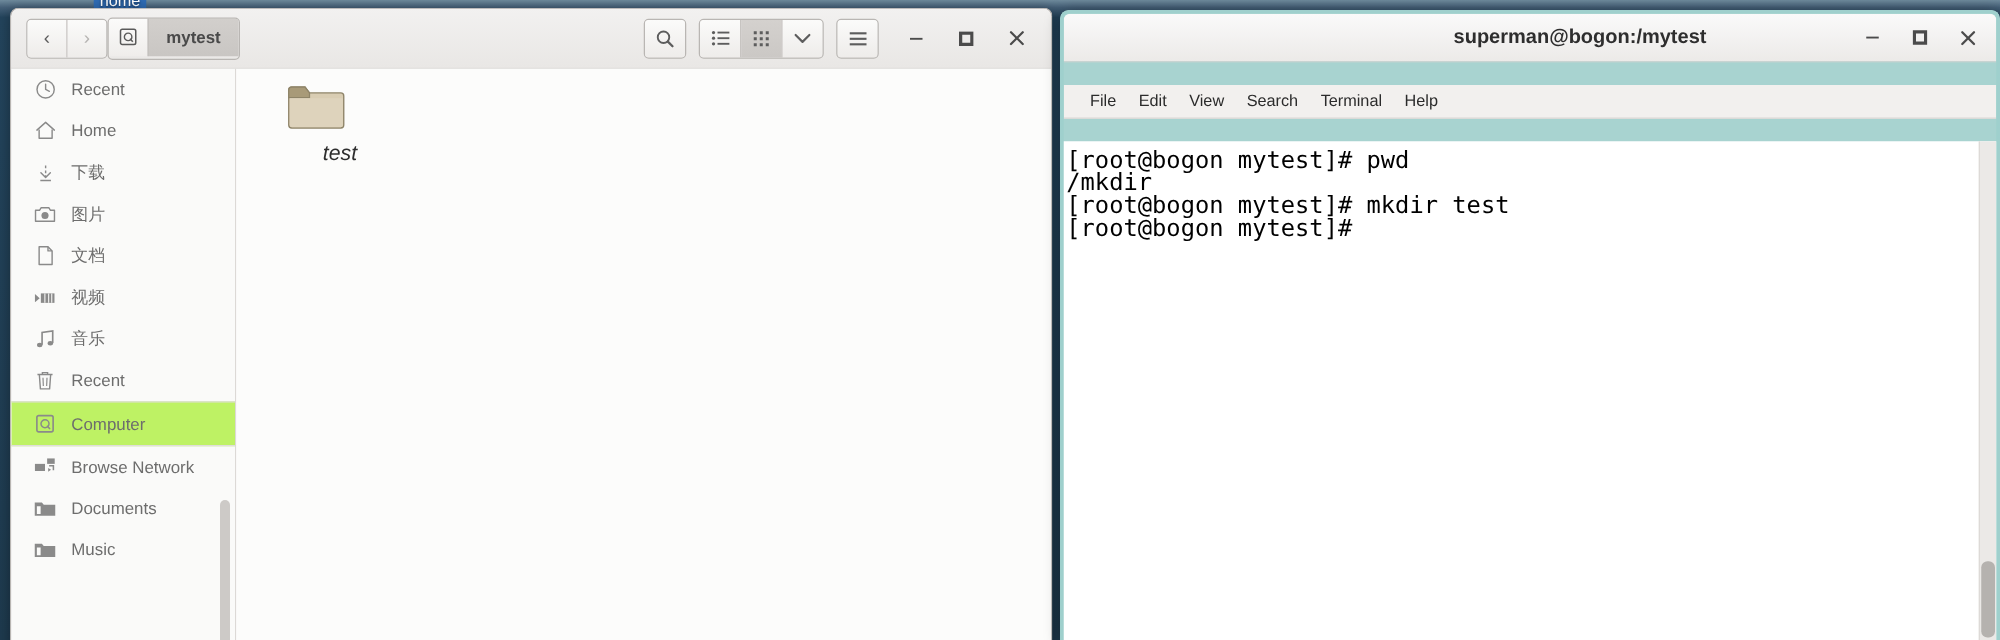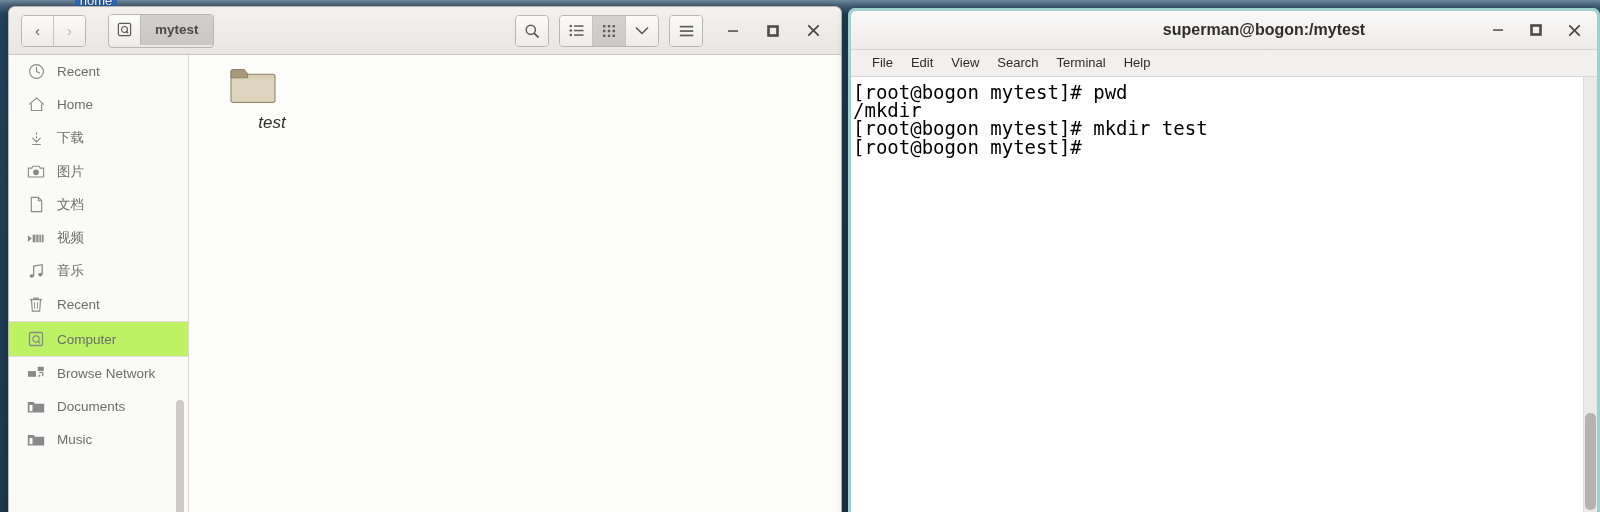--- a/index.html
+++ b/index.html
@@ -72,21 +72,20 @@
     background: linear-gradient(180deg, #fbfbfa 0%, #eeecea 100%);
     color: #5a5a5a;
     font-size: 15px;
     border: none;
   }
   .navbtn + .navbtn { border-left: 1px solid #c7c4c1; }
   .navbtn.disabled { color: #b6b4b2; }
 
   .pathbar {
     display: flex;
-    margin-left: 22px;
     height: 32px;
     border: 1px solid #b9b6b3;
     border-radius: 4px;
     overflow: hidden;
   }
   .path-icon-btn {
     width: 31px; height: 30px;
     display: flex; align-items: center; justify-content: center;
     background: linear-gradient(180deg, #fbfbfa 0%, #efedeb 100%);
   }
@@ -227,21 +226,21 @@
   }
   .term-wbtns { display: flex; position: absolute; right: 4px; top: 0; height: 38px; }
   .term-wbtn {
     width: 38px; height: 38px;
     display: flex; align-items: center; justify-content: center;
     color: #4b4b4b;
   }
   .term-menubar {
     height: 26px; flex: 0 0 26px;
     background: #f2f0ee;
-    margin: 0 3px;
+    margin: 18px 3px;
     display: flex; align-items: center;
     padding-left: 12px;
     border-bottom: 1px solid #d9d6d3;
   }
   .menu-item {
     padding: 0 9px;
     font-size: 13px;
     color: #2b2b2b;
     line-height: 26px;
   }

